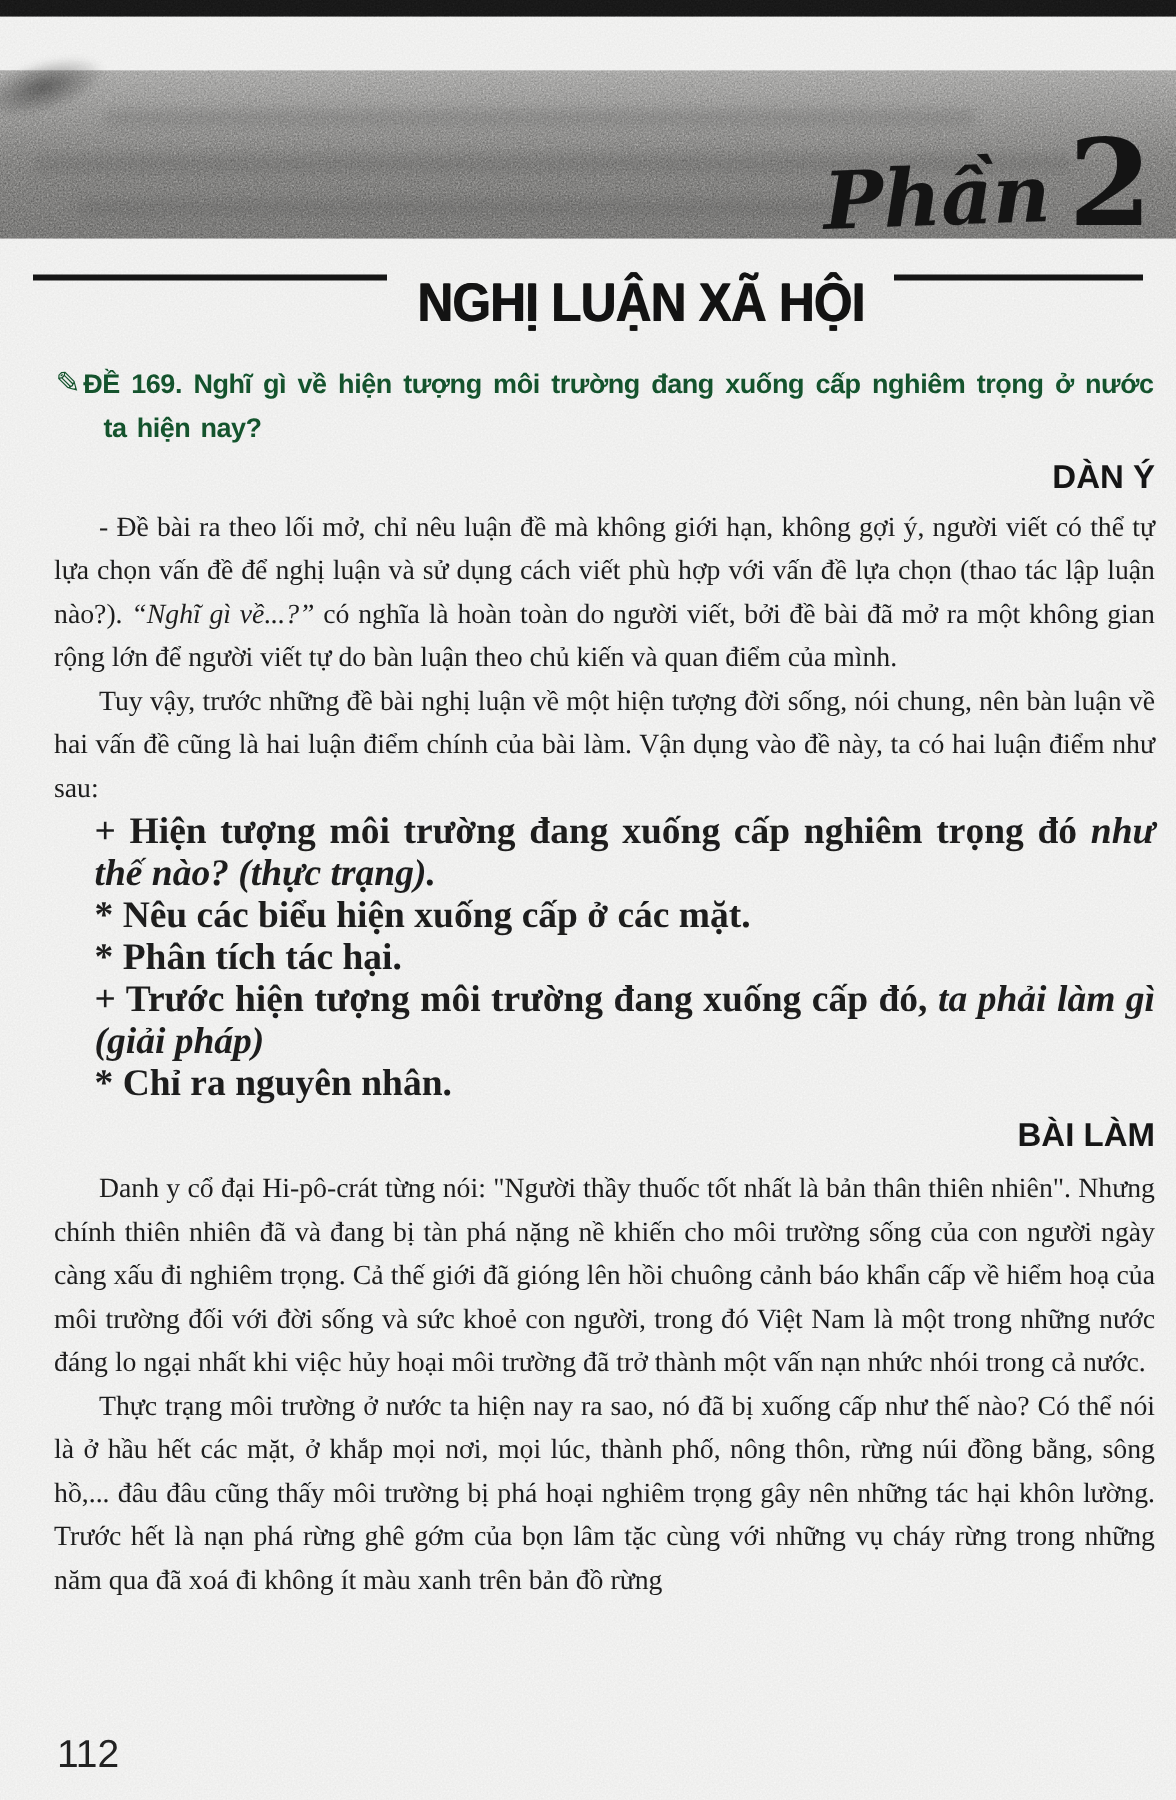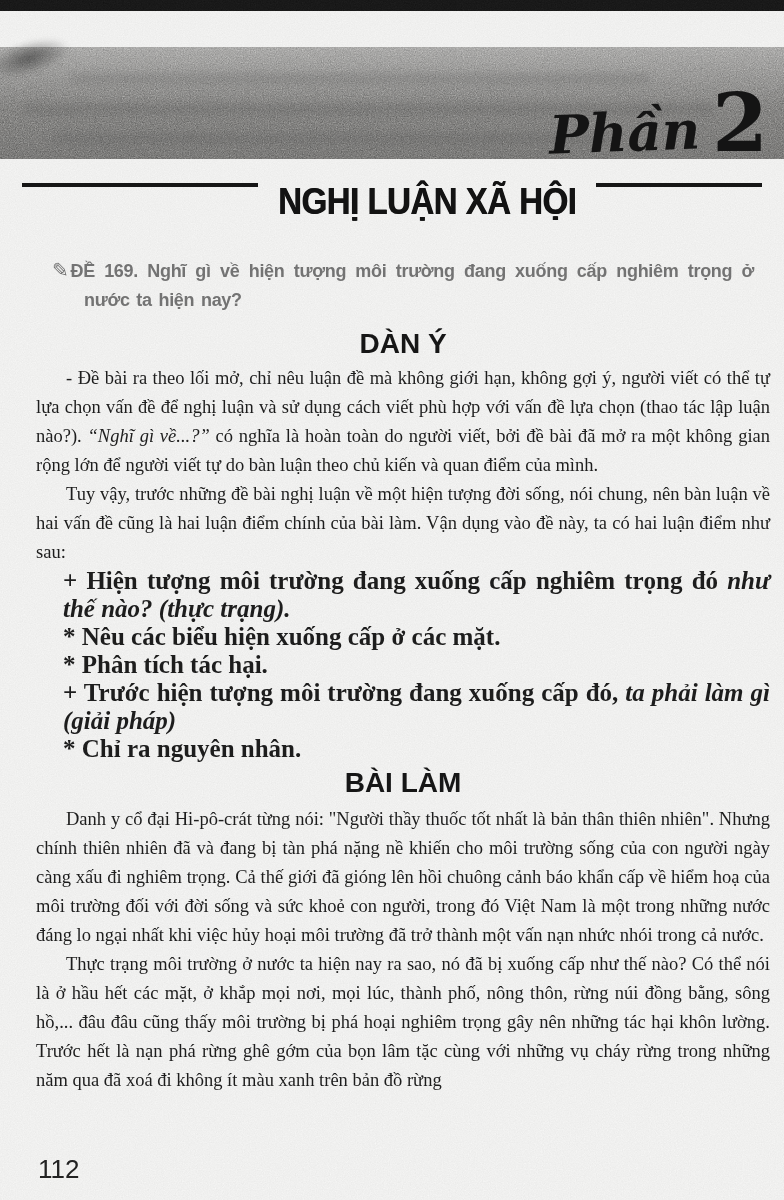--- a/index.html
+++ b/index.html
@@ -36,26 +36,26 @@
     display:flex;align-items:flex-start;padding:0 22px;box-sizing:border-box;gap:20px;}
   .rule{height:4px;background:#161616;}
   .rule-l{width:236px;flex:none;}
   .rule-r{flex:1;}
   .sec-title{flex:none;font-family:"Liberation Sans",sans-serif;font-weight:700;
     font-size:33px;letter-spacing:-.5px;color:#131313;white-space:nowrap;
     transform:scaleY(1.10);text-shadow:.6px 0 0 #131313;}
 
   
   .body-col{position:absolute;top:240px;left:36px;width:734px;}
-  .de{margin:16px;font-family:"Liberation Sans",sans-serif;font-weight:700;
+  .de{margin:1px;font-family:"Liberation Sans",sans-serif;font-weight:700;
     font-size:18px;line-height:29px;letter-spacing:-.3px;word-spacing:2px;
-    text-align:justify;padding-left:32px;text-indent:-32px;color:#737373;}
+    text-align:justify;padding-left:32px;text-indent:-32px;color:#14532d;}
   .pen{font-family:"DejaVu Sans",sans-serif;font-size:20px;margin-right:2px;font-weight:normal;}
-  h2.center-head{margin:5px 0 7px;text-align:center;font-family:"Liberation Sans",sans-serif;
-    font-weight:700;font-size:28px;line-height:26px;color:#161616;}
+  h2.center-head{margin:5px 0 7px;text-align:right;font-family:"Liberation Sans",sans-serif;
+    font-weight:700;font-size:22px;line-height:26px;color:#161616;}
   h2.bai{margin:7px 0 9px;}
   .para{margin:0;font-size:18.5px;line-height:29px;text-align:justify;text-indent:30px;}
   .item{margin:0;font-size:25px;line-height:28px;text-align:justify;text-indent:0;padding-left:27px;font-weight:bold;}
   .it{font-style:italic;}
 
   .page-number{position:absolute;left:38px;top:1154px;
     font-family:"Liberation Sans",sans-serif;font-size:26px;color:#222;}
 </style>
 </head>
 <body>

